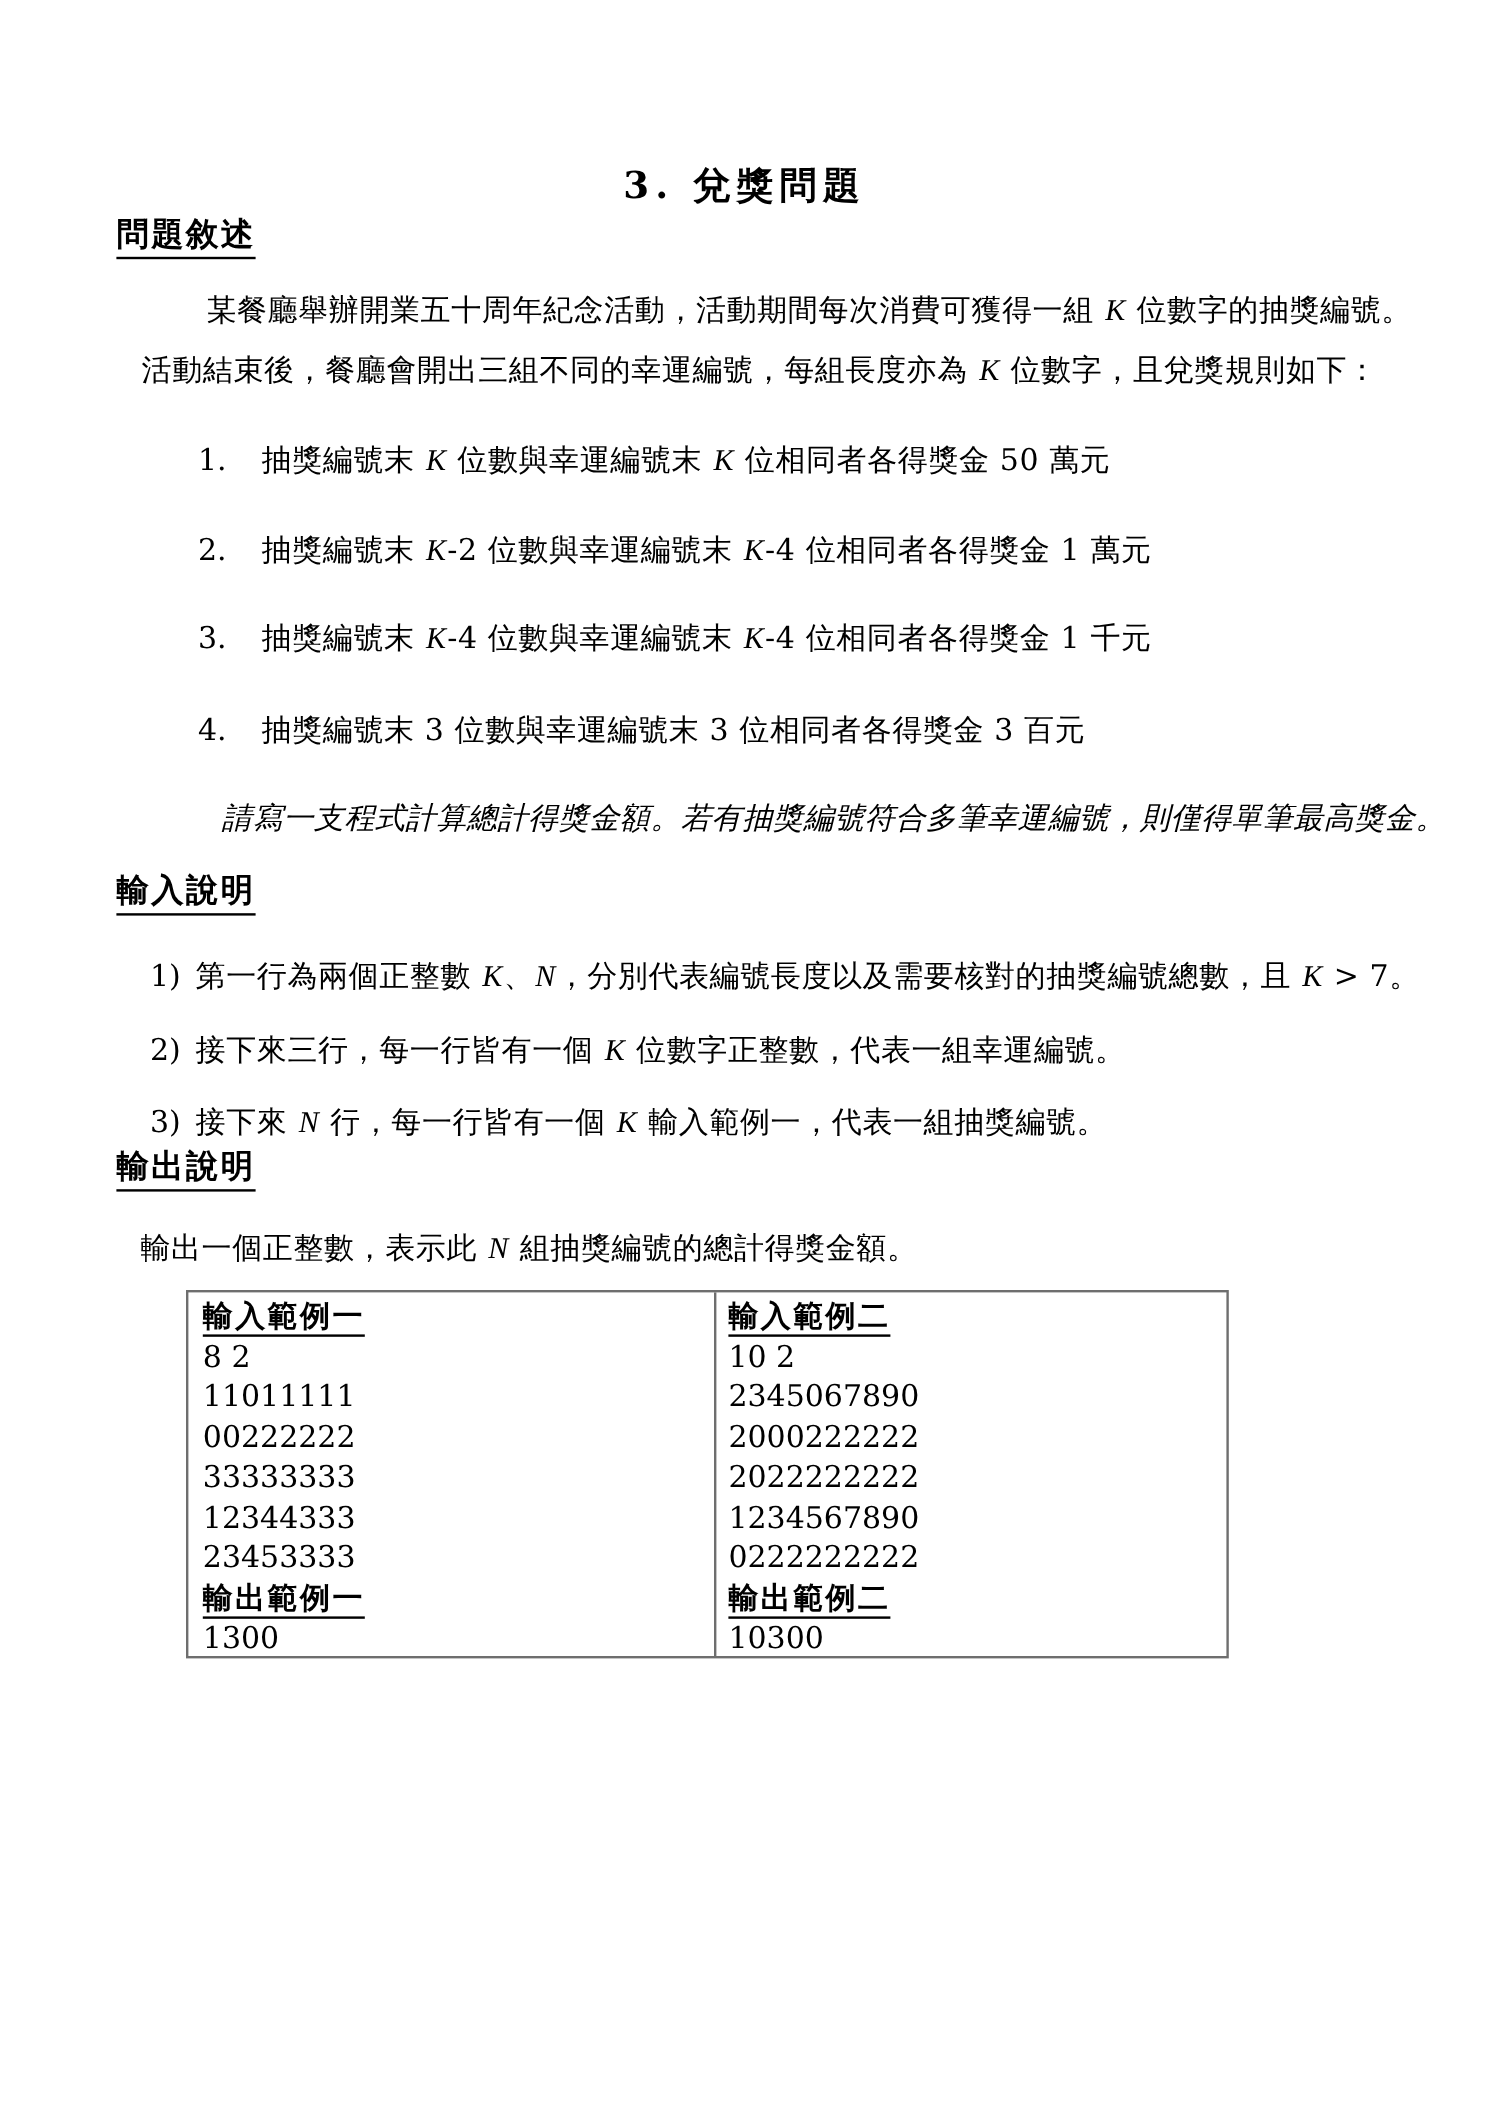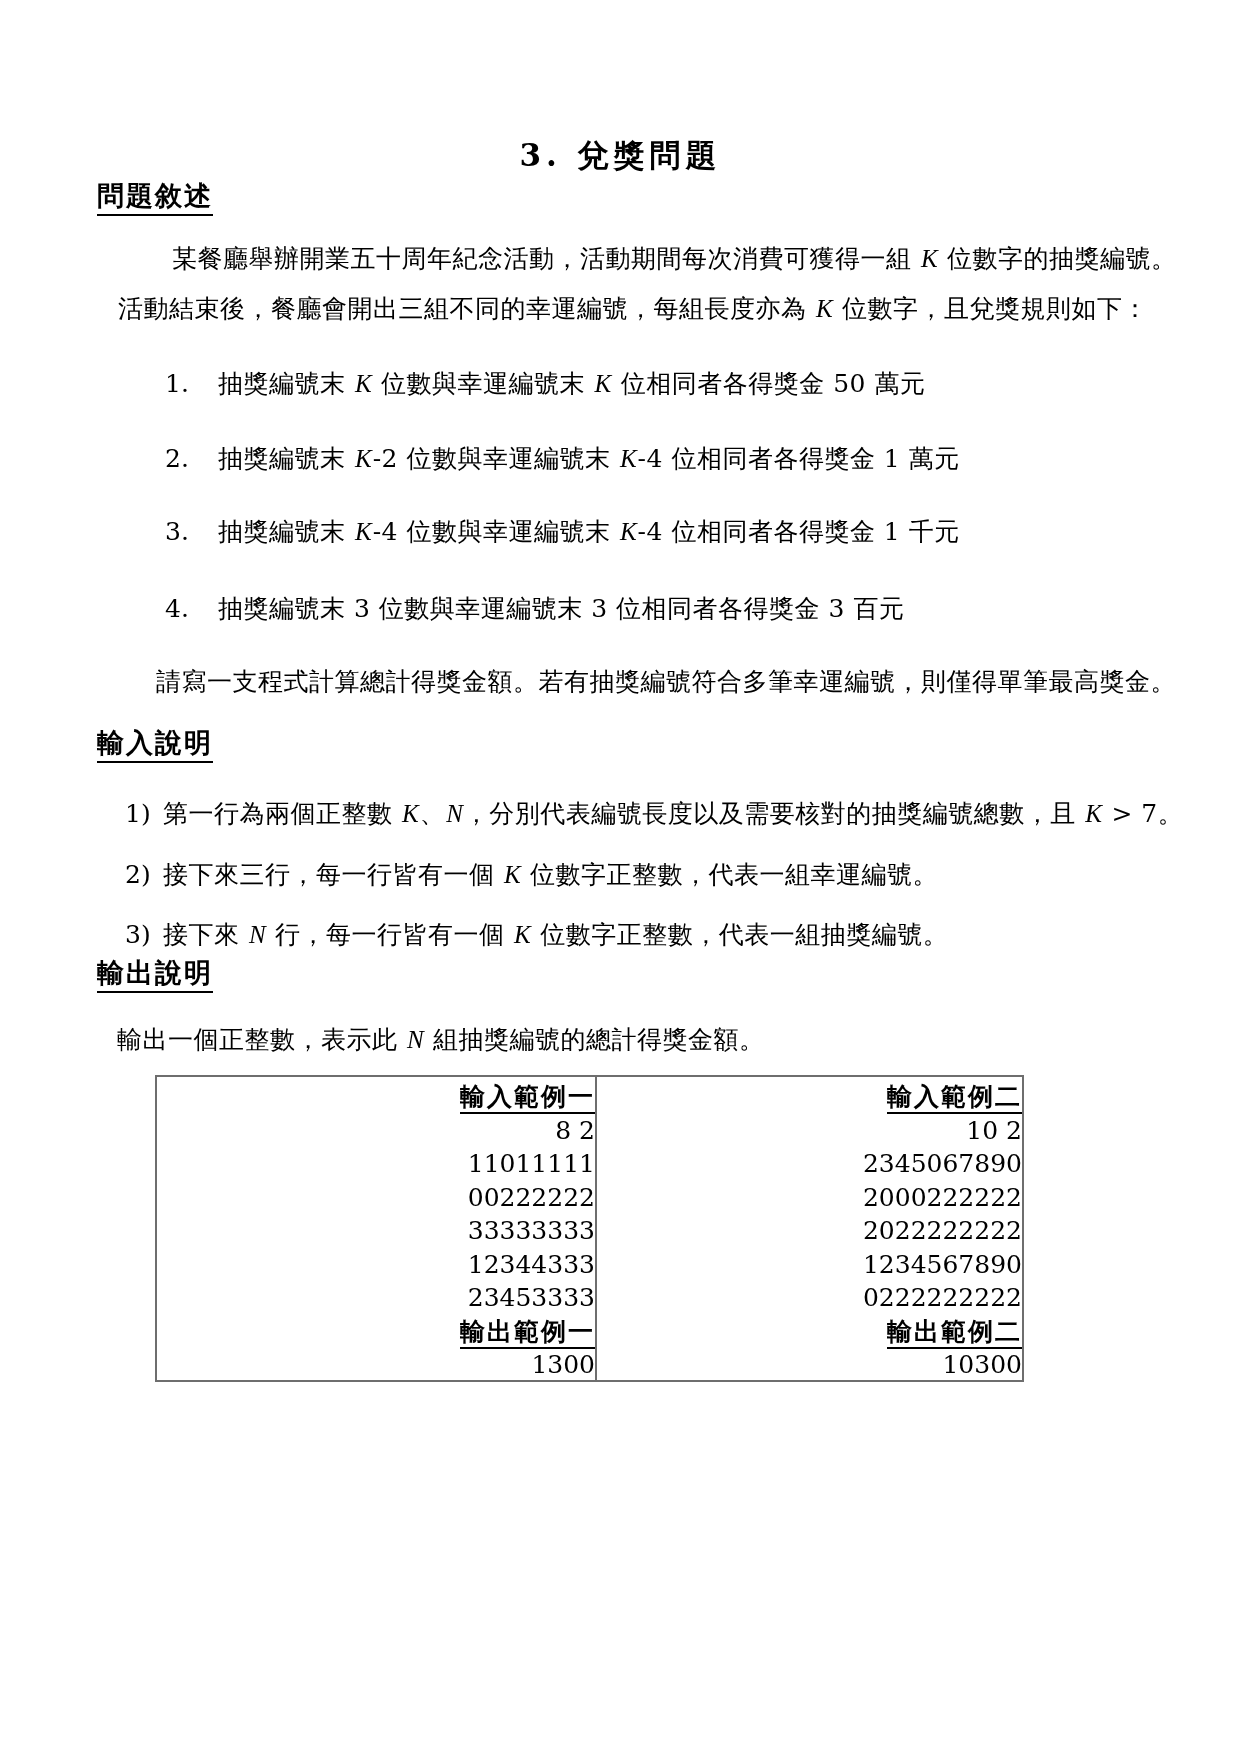--- a/index.html
+++ b/index.html
@@ -42,21 +42,21 @@
 
   .line {
     position: absolute;
     font-size: 25px;
     line-height: 34px;
     letter-spacing: 0.5px;
     white-space: nowrap;
   }
   .l-p1a     { top: 242px; left: 172px; }
   .l-p1b     { top: 292px; left: 118px; }
-  .l-closing { top: 665px; left: 156px; }
+  .l-closing { top: 665px; left: 185px; font-style: italic; }
   .l-outpara { top: 1023px; left: 117px; }
 
   .row {
     position: absolute;
     font-size: 25px;
     line-height: 34px;
     letter-spacing: 0.5px;
     white-space: nowrap;
   }
   .rule  { left: 165px; }
@@ -82,21 +82,20 @@
     position: absolute;
     top: 1075px; left: 155px;
     width: 869px; height: 307px;
     border: 2px solid #6e6e6e;
     box-sizing: border-box;
     display: flex;
   }
   .excell {
     box-sizing: border-box;
     padding: 3px 0 0 12px;
-    text-align: right;
   }
   .excell.cell-left  { width: 438px; }
   .excell.cell-right { width: 427px; border-left: 2px solid #6e6e6e; padding-left: 10px; }
   .exline {
     font-size: 25px;
     line-height: 33.5px;
     white-space: nowrap;
   }
   .exline .hu2 {
     font-weight: bold;
@@ -136,21 +135,21 @@
   <div class="heading h-input">
     <span class="hu">輸入說明</span>
   </div>
   <div class="row iitem i1">
     <span class="inum">1)</span><span><span>第一行為兩個正整數 </span><span class="var">K</span><span>、</span><span class="var">N</span><span>，分別代表編號長度以及需要核對的抽獎編號總數，且 </span><span class="var">K</span><span> &gt; 7。</span></span>
   </div>
   <div class="row iitem i2">
     <span class="inum">2)</span><span><span>接下來三行，每一行皆有一個 </span><span class="var">K</span><span> 位數字正整數，代表一組幸運編號。</span></span>
   </div>
   <div class="row iitem i3">
-    <span class="inum">3)</span><span><span>接下來 </span><span class="var">N</span><span> 行，每一行皆有一個 </span><span class="var">K</span><span> 位數字正整數，代表一組抽獎編號。</span></span>
+    <span class="inum">3)</span><span><span>接下來 </span><span class="var">N</span><span> 行，每一行皆有一個 </span><span class="var">K</span><span> 輸入範例一，代表一組抽獎編號。</span></span>
   </div>
 
   <div class="heading h-output">
     <span class="hu">輸出說明</span>
   </div>
   <div class="line l-outpara"><span>輸出一個正整數，表示此 </span><span class="var">N</span><span> 組抽獎編號的總計得獎金額。</span></div>
 
   <div class="extable">
     <div class="excell cell-left">
       <div class="exline"><span class="hu2">輸入範例一</span></div>

